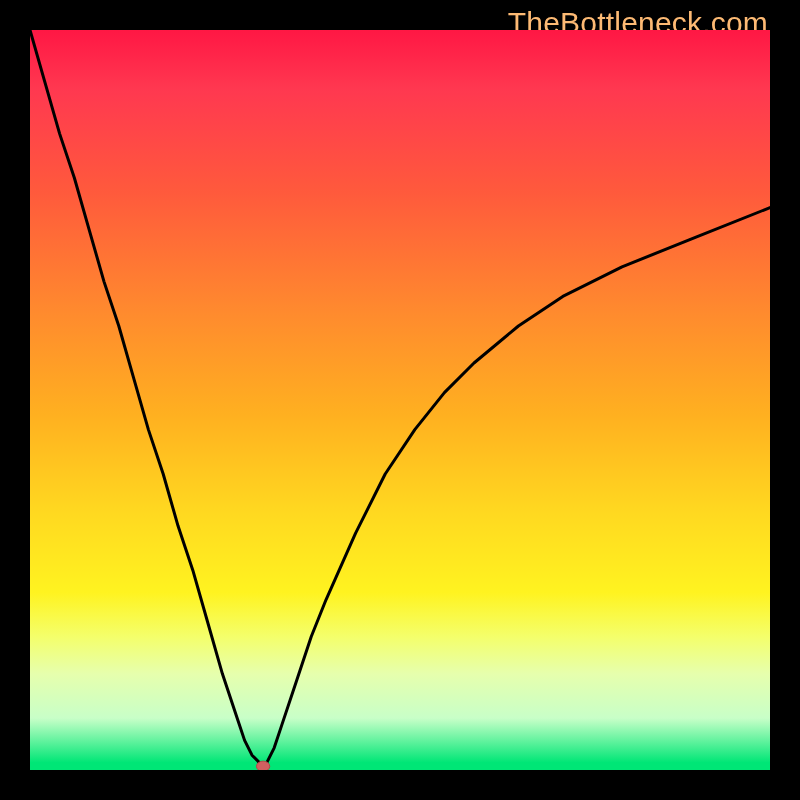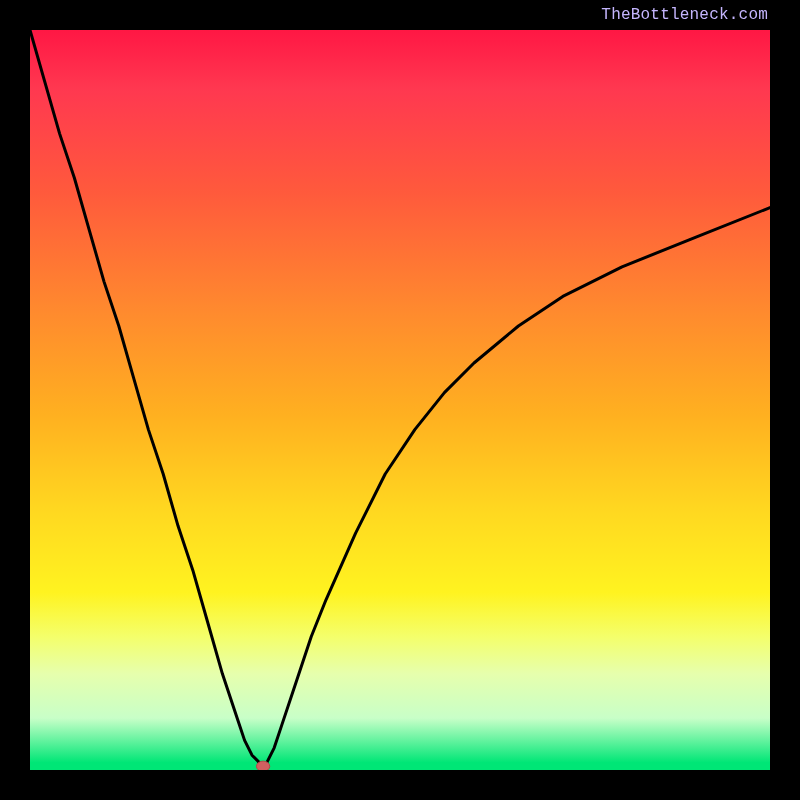--- a/index.html
+++ b/index.html
@@ -44,24 +44,23 @@
     position: absolute;
     left: 0;
     top: 0;
     width: 740px;
     height: 740px;
   }
   .watermark {
     position: absolute;
     right: 32px;
     top: 6px;
-    color: #c4b5fd;
-    font-size: 16px;
+    color: #fdba74;
+    font-size: 30px;
     letter-spacing: 0.2px;
-    font-family: Liberation Mono, monospace;
   }
 </style>
 </head>
 <body>
 
 <div class="frame">
 
   <div class="watermark">TheBottleneck.com</div>
 
   <div class="plot-area">

